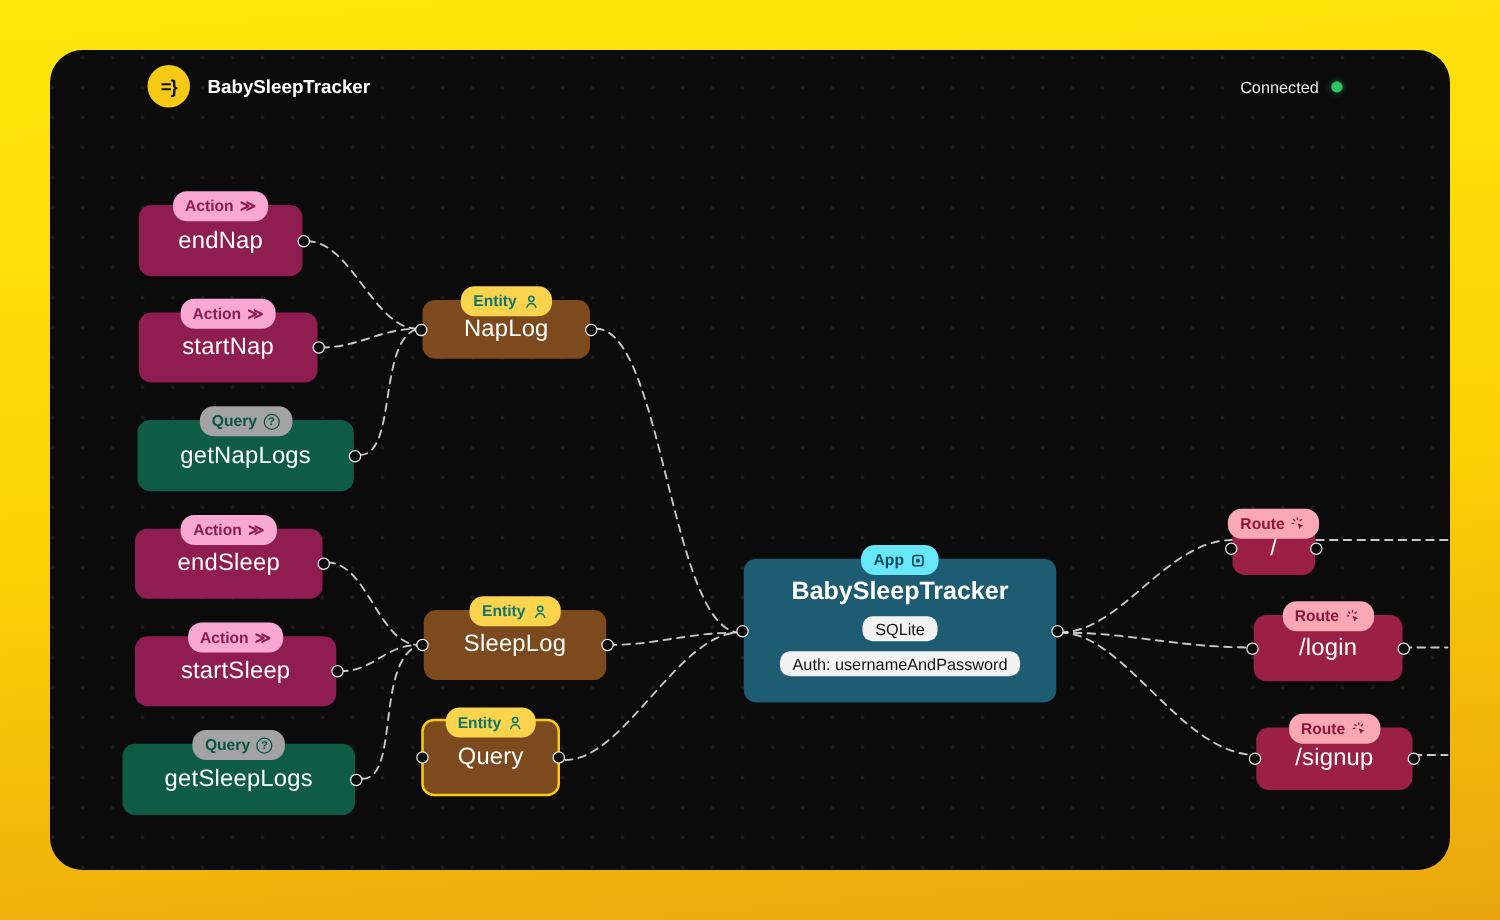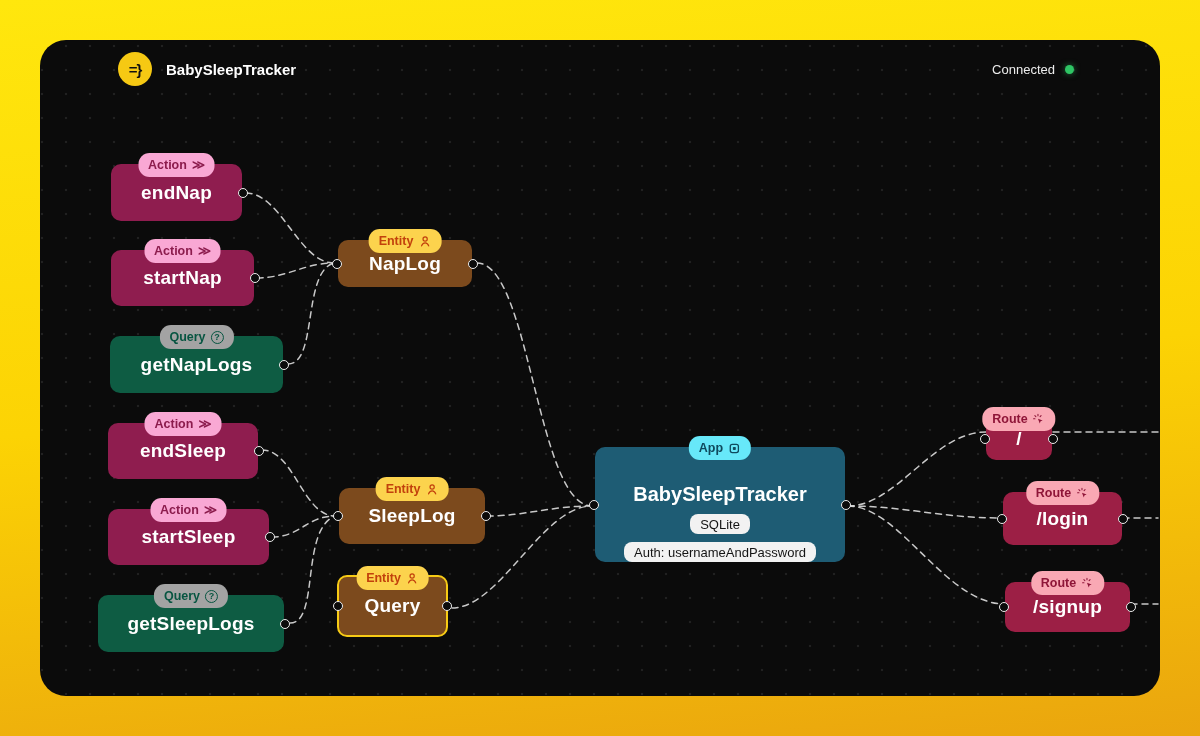--- a/index.html
+++ b/index.html
@@ -23,36 +23,36 @@
   .status-label{color:#ececec;font-size:13px;font-weight:400}
   .status-dot{width:9px;height:9px;border-radius:50%;background:#2ec564;margin-left:10px;
     box-shadow:0 0 6px rgba(46,197,100,.55)}
 
   svg.edges{position:absolute;left:0;top:0;pointer-events:none}
   svg.edges path{fill:none;stroke:#d9d9d9;stroke-width:1.5;stroke-dasharray:6 5;
     stroke-linecap:round;opacity:.92}
 
   .node{position:absolute;border-radius:10px;display:flex;align-items:center;justify-content:center;
     color:#fff;box-sizing:border-box}
-  .nlabel{font-size:19px;font-weight:700;letter-spacing:.2px;white-space:nowrap}
+  .nlabel{font-size:19px;font-weight:400;letter-spacing:.2px;white-space:nowrap}
   .badge{position:absolute;top:-11px;left:50%;transform:translateX(-50%);
     display:inline-flex;align-items:center;gap:5px;height:24px;padding:0 10px;
     border-radius:11px;font-size:12.5px;font-weight:600;white-space:nowrap;line-height:21px}
   .badge svg{display:block}
   .qmark{display:inline-flex;align-items:center;justify-content:center;width:13px;height:13px;
     border:1.3px solid currentColor;border-radius:50%;font-size:9px;font-weight:700;box-sizing:border-box}
 
   .node.action{background:#8f1d4f}
   .badge.action{background:#f9a8d4;color:#8c1c4d}
   .node.query{background:#0e5c43}
   .badge.query{background:#a3a3a3;color:#075541}
   .node.entity{background:#7c4a1d}
-  .badge.entity{background:#fcd34d;color:#c2410c}
+  .badge.entity{background:#fcd34d;color:#0f766e}
   .node.entity.selected{border:2.5px solid #f7cb15}
-  .node.app{background:#1e5c74;flex-direction:column;justify-content:flex-end;padding-top:15px;gap:8px}
+  .node.app{background:#1e5c74;flex-direction:column;justify-content:flex-start;padding-top:15px;gap:8px}
   .badge.app{background:#67e8f9;color:#0f4a5e}
   .node.route{background:#9c1f45}
   .badge.route{background:#f9a8b4;color:#8e1538}
 
   .app-title{font-size:20px;font-weight:700}
   .pill{background:#f2f2f2;color:#141414;border-radius:8px;padding:2.5px 10px;font-size:13px;
     font-weight:400;white-space:nowrap}
 
   .port{position:absolute;top:50%;width:8px;height:8px;border:1.7px solid #ececec;border-radius:50%;
     background:#0b0b0b;box-sizing:content-box;transform:translateY(-50%)}

